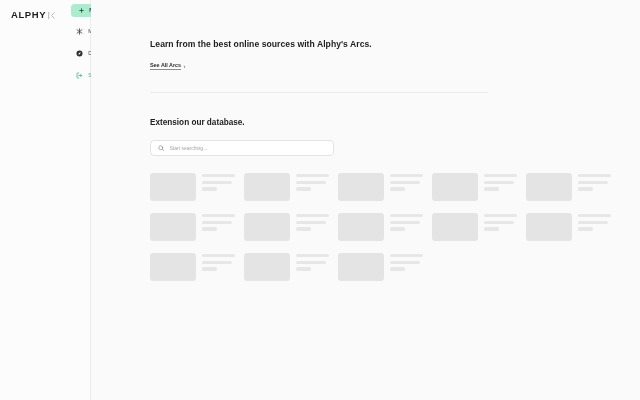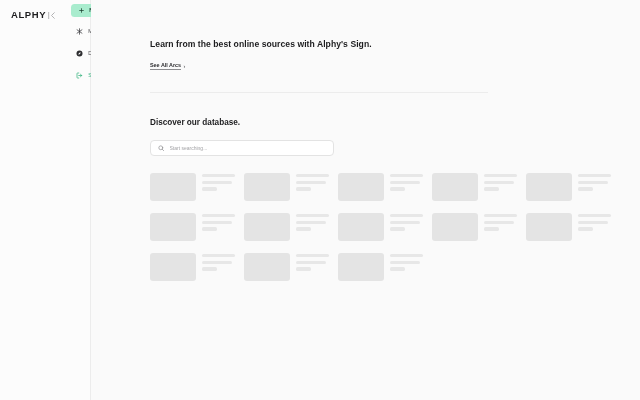--- a/index.html
+++ b/index.html
@@ -387,31 +387,31 @@
           </svg>
         </span>
       </div>
 
     </div>
   </aside>
 
   <main id="main">
 
     <section class="hero">
-      <h1 class="hero-title">Learn from the best online sources with Alphy's Sign.</h1>
+      <h1 class="hero-title">Learn from the best online sources with Alphy's Arcs.</h1>
       <div class="see-all">
         <span class="lbl">See All Arcs</span>
         <span class="chev">›</span>
       </div>
     </section>
 
     <div class="divider"></div>
 
     <section>
-      <h2 class="db-title">Discover our database.</h2>
+      <h2 class="db-title">Extension our database.</h2>
 
       <div class="search-wrap">
         <span style="display:flex;align-items:center;">
           <svg width="6.5" height="6.5" viewBox="0 0 14 14" fill="none" stroke="#8e8e92" stroke-width="1.5" stroke-linecap="round">
             <circle cx="6" cy="6" r="4.2"></circle>
               <path d="M9.2 9.2L12.2 12.2"></path>
           </svg>
         </span>
         <input type="text" placeholder="Start searching..." style="">
       </div>

